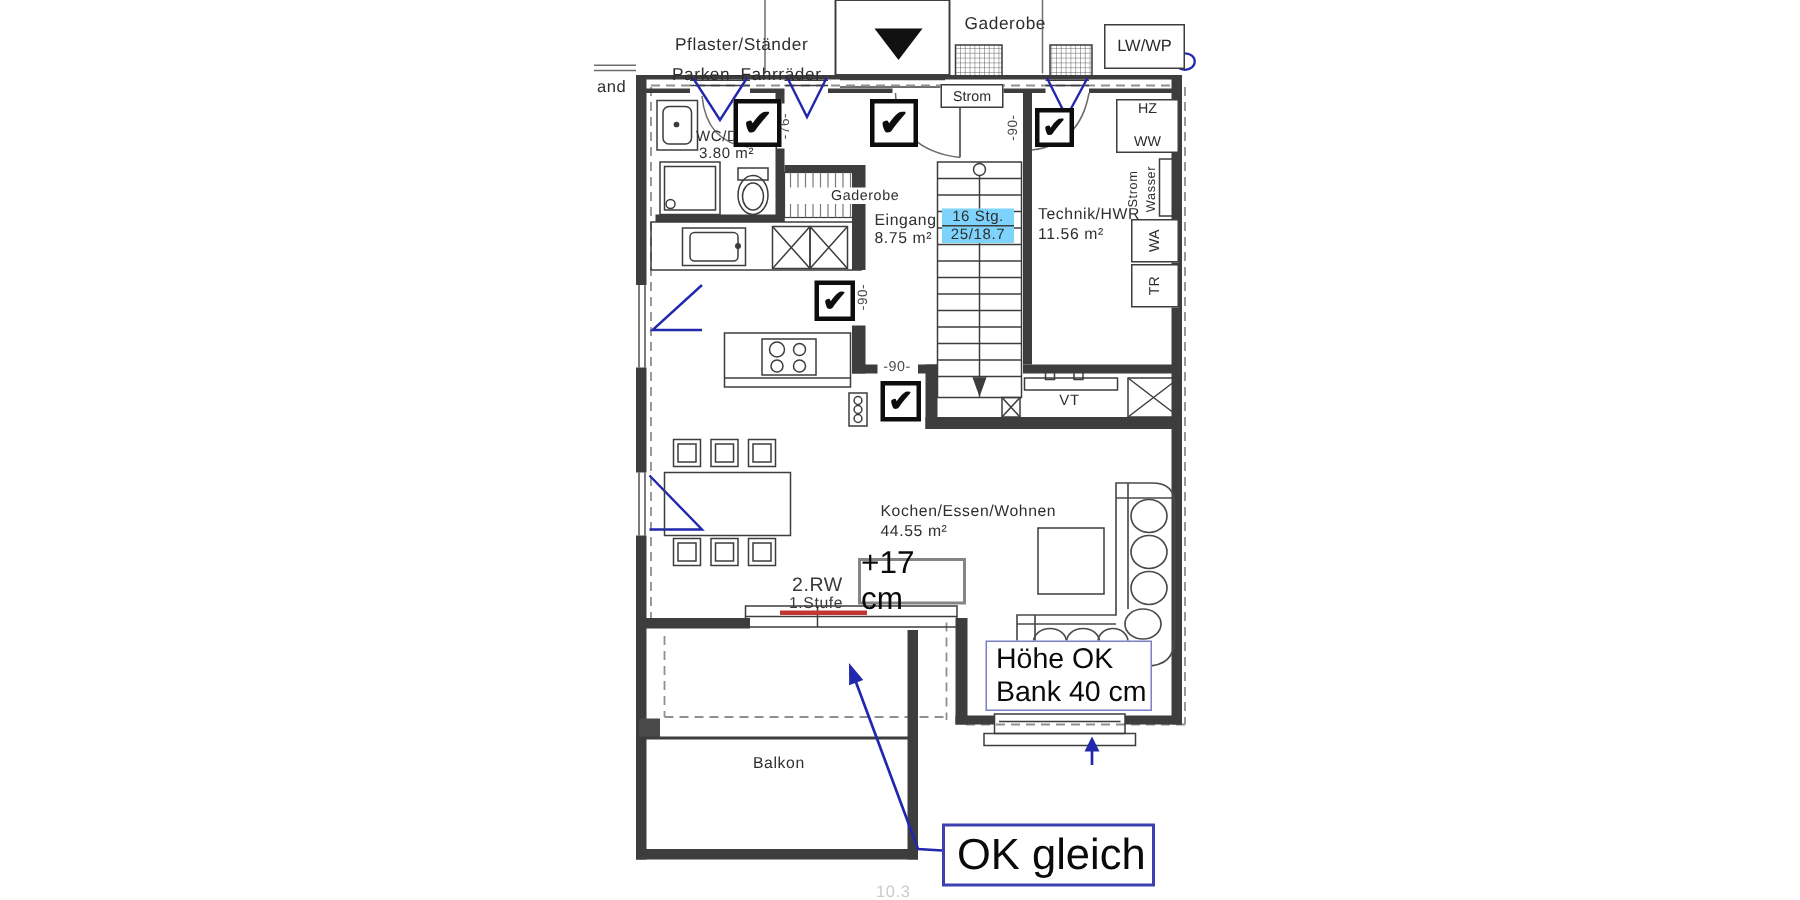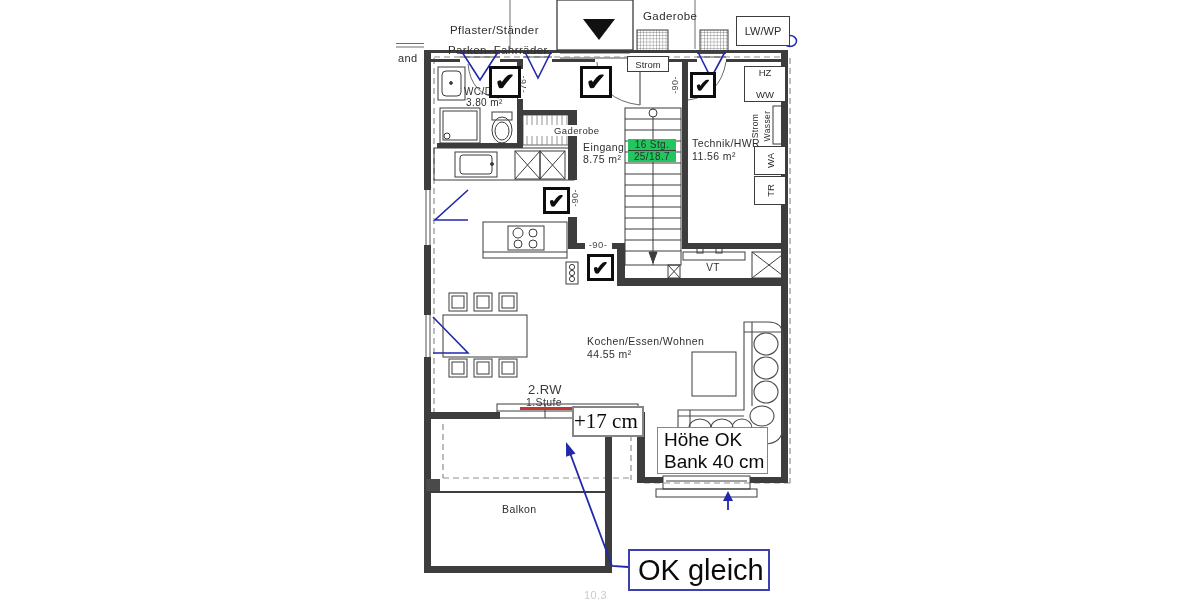--- a/index.html
+++ b/index.html
@@ -268,21 +268,21 @@
   <div class="lbl" style="left:466px;top:97px;font-size:10px;">3.80 m²</div>
   <div class="lbl wh" style="left:524px;top:125px;width:44px;text-align:center;font-size:9.5px;padding-left:30px;">Gaderobe</div>
   <div class="lbl" style="left:583px;top:141px;">Eingang</div>
   <div class="lbl" style="left:583px;top:153px;">8.75 m²</div>
   <div class="lbl" style="left:692px;top:137px;">Technik/HWR</div>
   <div class="lbl" style="left:692px;top:150px;">11.56 m²</div>
   <div class="lbl" style="left:587px;top:335px;">Kochen/Essen/Wohnen</div>
   <div class="lbl" style="left:587px;top:348px;">44.55 m²</div>
   <div class="lbl" style="left:502px;top:503px;">Balkon</div>
 
-  <div style="position:absolute;left:628px;top:139px;width:48px;background:#22c55e;text-align:center;">
+  <div style="position:absolute;left:628px;top:139px;width:48px;background:#7dd3fc;text-align:center;">
     <div class="lbl" style="position:static;font-size:10px;">16 Stg.</div>
     <div class="lbl" style="position:static;font-size:10px;border-top:1px solid #3d3d3d;">25/18.7</div>
   </div>
 
   <div class="box" style="left:627px;top:56px;width:40px;height:14px;font-size:9.5px;">
       <span>Strom</span>
     </div>
   <div class="box" style="left:744px;top:66px;width:40px;height:34px;font-size:9.5px;line-height:1.3;justify-content:space-between;">
     <span>HZ</span>
     <span>WW</span>
@@ -298,21 +298,21 @@
   <div class="lbl" style="left:701px;top:262px;width:24px;text-align:center;font-size:10px;">VT</div>
 
   <div class="lbl rot wh" style="left:508px;top:79px;width:30px;font-size:9px;color:#4a4a4a;">-76-</div>
   <div class="lbl rot wh" style="left:660px;top:80px;width:30px;font-size:9px;color:#4a4a4a;">-90-</div>
   <div class="lbl rot wh" style="left:560px;top:193px;width:30px;font-size:9px;color:#4a4a4a;">-90-</div>
   <div class="lbl" style="left:580px;top:239px;width:36px;text-align:center;font-size:9.5px;color:#4a4a4a;">-90-</div>
 
   <div class="lbl" style="left:528px;top:382px;font-size:13px;color:#3a3a3a;">2.RW</div>
   <div class="lbl" style="left:526px;top:396px;font-size:10.5px;color:#3a3a3a;">1.Stufe</div>
 
-  <div class="anno" style="left:572px;top:406px;width:68px;height:27px;border:2px solid #858585;justify-content:flex-start;font-size:21px;font-family:Liberation Serif, serif;">
+  <div class="anno" style="left:572px;top:372px;width:68px;height:27px;border:2px solid #858585;justify-content:flex-start;font-size:21px;">
       <span>+17 cm</span>
     </div>
   <div class="anno" style="left:657px;top:427px;width:111px;height:47px;border:1.5px solid #7b7fc4;flex-direction:column;align-items:flex-start;justify-content:center;padding-left:6px;font-size:19px;line-height:22px;box-sizing:border-box;">
     <span>Höhe OK</span>
     <span>Bank 40 cm</span>
   </div>
   <div class="anno" style="left:628px;top:549px;width:142px;height:42px;border:2px solid #3c40b0;padding-left:8px;font-size:29px;box-sizing:border-box;">
       <span>OK gleich</span>
     </div>
   <div class="lbl" style="left:584px;top:589px;color:#cccccc;font-size:11px;">10.3</div>

